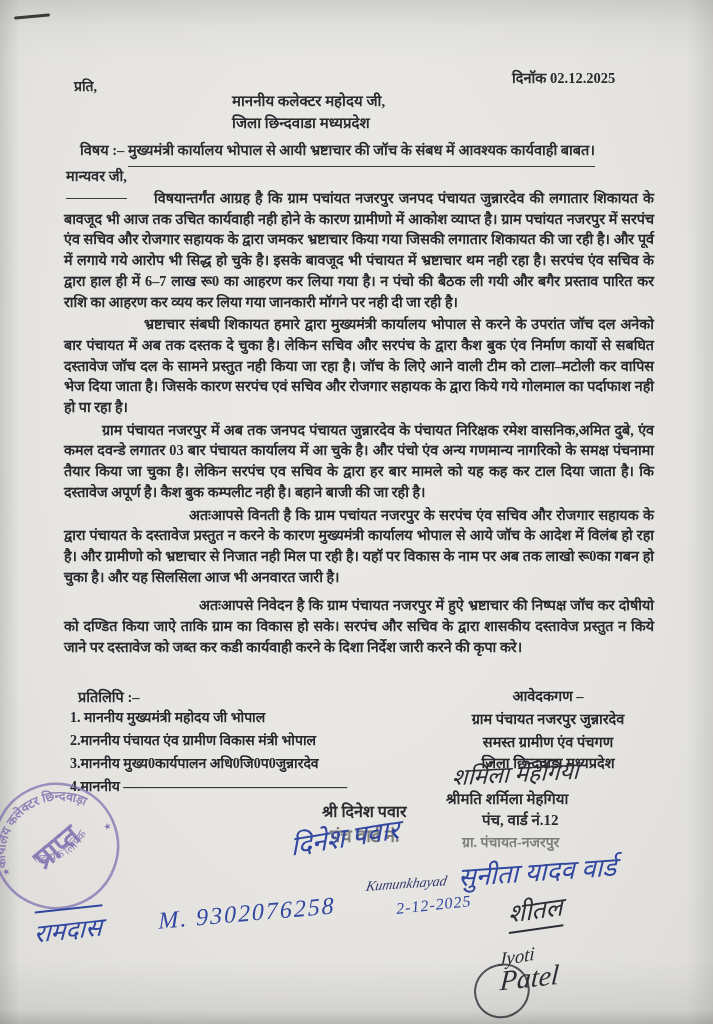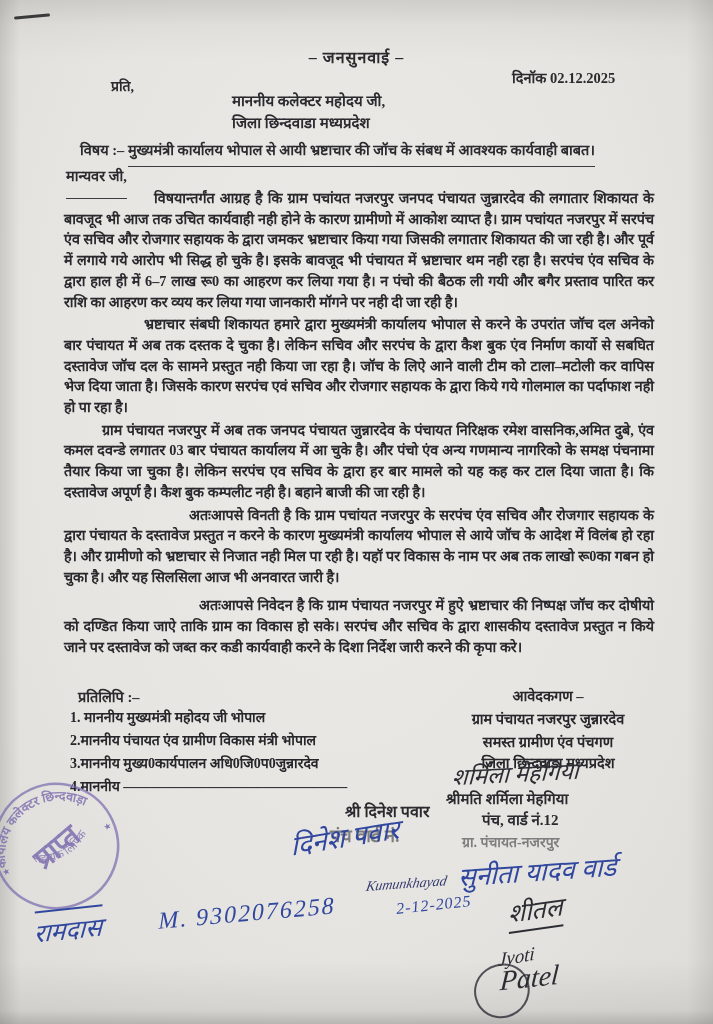--- a/index.html
+++ b/index.html
@@ -14,21 +14,21 @@
       radial-gradient(ellipse at 48% 38%, #eceae7 0%, #e6e5e1 55%, #dddcd8 100%);
     font-family:"Liberation Serif", serif;
     color:#26262b;
   }
   .abs{position:absolute;}
   .typed{font-weight:bold;color:#2a2a2f;}
   .faded{opacity:.55;}
   
   .scan-dash{left:14px;top:15px;width:36px;height:3px;background:#3a3a3a;transform:rotate(-5deg);border-radius:2px;}
   .title{left:0;right:0;top:46px;text-align:center;font-size:16px;letter-spacing:1px;}
-  .to-label{left:74px;top:76px;font-size:14px;margin-left:37px;}
+  .to-label{left:74px;top:76px;font-size:14px;}
   .date-line{left:512px;top:67px;font-size:14.5px;}
   .addressee{left:232px;top:90px;font-size:15px;line-height:22px;}
   .subject{left:80px;top:139px;width:575px;font-size:14.5px;}
   .subject .u{border-bottom:1.5px solid #3a3a40;padding-bottom:8px;}
   .salutation{left:66px;top:165px;font-size:14.5px;border-bottom:1.5px solid #3a3a40;padding-bottom:13px;}
   
   .body{left:62px;top:186px;width:594px;text-align:justify;font-size:14.3px;line-height:20.7px;font-weight:bold;color:#28282d;}
   .body p{margin:2px;}
   .body p:nth-of-type(1){text-indent:90px;}
   .body p:nth-of-type(2){text-indent:80px;}
@@ -41,21 +41,21 @@
   .applicants{left:442px;top:686px;width:212px;text-align:center;font-size:14.5px;line-height:21px;font-weight:bold;}
   .applicants div:first-child{margin-bottom:2px;}
   
   .hand{font-style:italic;white-space:nowrap;}
   .ink-blue{color:#31479f;}
   .ink-dark{color:#2c2c34;}
   .sig-sharmila-hand{left:452px;top:757px;font-size:23px;transform:rotate(-3deg) skewX(-5deg);}
   .sharmila-name{left:446px;top:788px;font-size:15px;}
   .sharmila-role{left:482px;top:809px;font-size:15px;}
   .sharmila-addr{left:462px;top:832px;font-size:14px;}
-  .dinesh-name{left:322px;top:800px;font-size:16px;margin-left:23px;}
+  .dinesh-name{left:322px;top:800px;font-size:16px;}
   .dinesh-role{left:330px;top:823px;font-size:18px;}
   .sig-dinesh{left:290px;top:818px;font-size:27px;transform:rotate(-9deg) skewX(-6deg);}
   .sig-sunita{left:458px;top:853px;font-size:26px;transform:rotate(-4deg) skewX(-4deg);}
   .sig-left-scrawl{left:34px;top:908px;font-size:25px;transform:rotate(-6deg) skewX(-8deg);border-top:2px solid #31479f;padding-top:2px;}
   .note-phone{left:158px;top:900px;font-size:24px;transform:rotate(-5deg) skewX(-4deg);letter-spacing:2px;}
   .note-date{left:396px;top:896px;font-size:16px;transform:rotate(-6deg);letter-spacing:1px;}
   .sig-latin-scribble{left:366px;top:876px;font-size:14px;transform:rotate(-4deg) skewX(-14deg);color:#343a6e;}
   .sig-hindi-right{left:508px;top:892px;font-size:25px;transform:rotate(-8deg) skewX(-6deg);border-bottom:2px solid #2c2c34;padding-bottom:2px;}
   .sig-jyoti{left:498px;top:946px;font-size:19px;transform:rotate(-10deg) skewX(-12deg);}
   .sig-patel{left:500px;top:962px;font-size:28px;transform:rotate(-6deg) skewX(-10deg);}
@@ -63,21 +63,20 @@
   
   .stamp{left:-14px;top:776px;width:140px;height:140px;transform:rotate(-24deg);opacity:.82;}
 </style>
 </head>
 <body>
 
 <div class="page">
 
   <div class="abs scan-dash"></div>
 
-  <div class="abs title typed">– जनसुनवाई –</div>
   <div class="abs to-label typed">प्रति,</div>
   <div class="abs date-line typed">दिनॉक 02.12.2025</div>
 
   <div class="abs addressee typed">
       <div>माननीय कलेक्टर महोदय जी,</div>
       <div>जिला छिन्दवाडा मध्यप्रदेश</div>
     </div>
 
   <div class="abs subject typed">
     <span>विषय :–</span>

